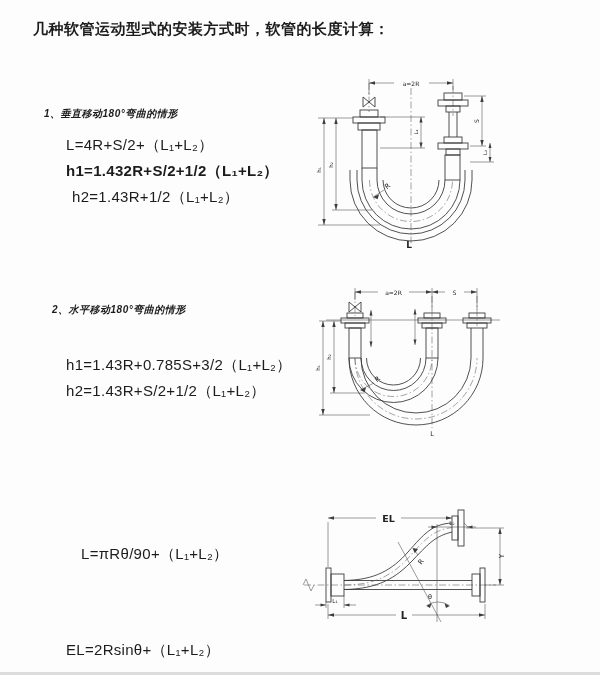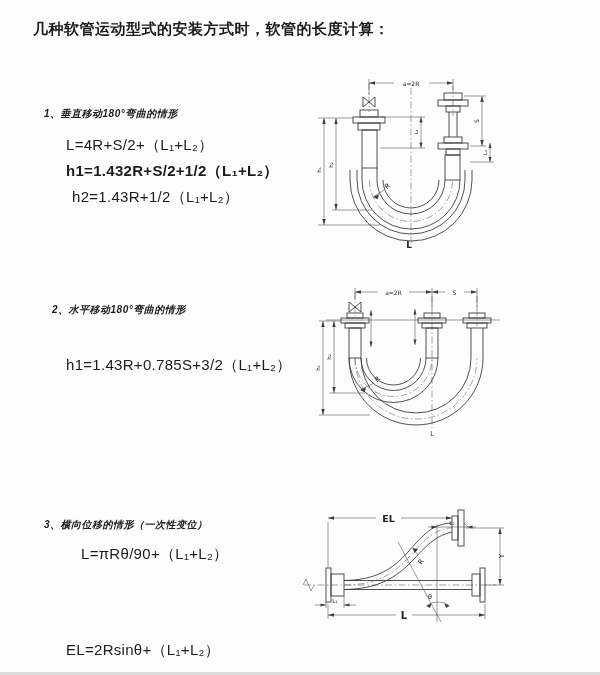--- a/index.html
+++ b/index.html
@@ -119,20 +119,21 @@
       <line class="thin" x1="74" y1="120" x2="64" y2="126.5"></line>
       <polygon class="ah" points="63,127 69,124.3 67.6,129.2"></polygon>
       <text x="79" y="118" font-size="7" text-anchor="middle" transform="rotate(-38 79 118)">R</text>
 
       <text x="99" y="178" font-size="9" text-anchor="middle" font-weight="bold">L</text>
     </svg>
   </div>
 
   <div class="txt heading" style="left:44px;top:304px;margin-left:8px;">2、水平移动180°弯曲的情形</div>
   <div class="txt formula" style="left:66px;top:357px;">h1=1.43R+0.785S+3/2（L₁+L₂）</div>
+  <div class="txt formula" style="left:66px;top:383px;">h2=1.43R+S/2+1/2（L₁+L₂）</div>
 
   <div class="diagram" style="left:310px;top:280px;">
     <svg width="210" height="160" viewBox="0 0 210 160">
       <defs>
         <pattern id="hb2" width="3" height="3" patternUnits="userSpaceOnUse">
           <path d="M0,0 l3,3 M3,0 l-3,3" stroke="#555" stroke-width="0.4"></path>
         </pattern>
       </defs>
 
       <line class="thin" x1="16" y1="40" x2="190" y2="40"></line>
@@ -201,21 +202,20 @@
       <polygon class="ah" points="105,65 103.5,59.5 106.5,59.5"></polygon>
 
       <line class="thin" x1="64" y1="103" x2="51" y2="109.5"></line>
       <polygon class="ah" points="50,110 56,107.3 54.7,112.2"></polygon>
       <text x="69" y="101" font-size="7" text-anchor="middle" transform="rotate(-38 69 101)">R</text>
 
       <text x="122" y="156" font-size="6.5" text-anchor="middle">L</text>
     </svg>
   </div>
 
-  <div class="txt heading" style="left:44px;top:519px;">3、横向位移的情形（一次性变位）</div>
   <div class="txt formula" style="left:66px;top:546px;margin-left:15px;">L=πRθ/90+（L₁+L₂）</div>
   <div class="txt formula" style="left:66px;top:598px;margin-top:44px;">EL=2Rsinθ+（L₁+L₂）</div>
 
   <div class="diagram" style="left:300px;top:498px;">
     <svg width="210" height="140" viewBox="0 0 210 140">
 
       <line class="cl" x1="4" y1="87" x2="196" y2="87"></line>
       <polyline class="thin" points="3,87 6,81 11,93 14,87"></polyline>
 
       <rect class="ln" x="26" y="70" width="5" height="34"></rect>

